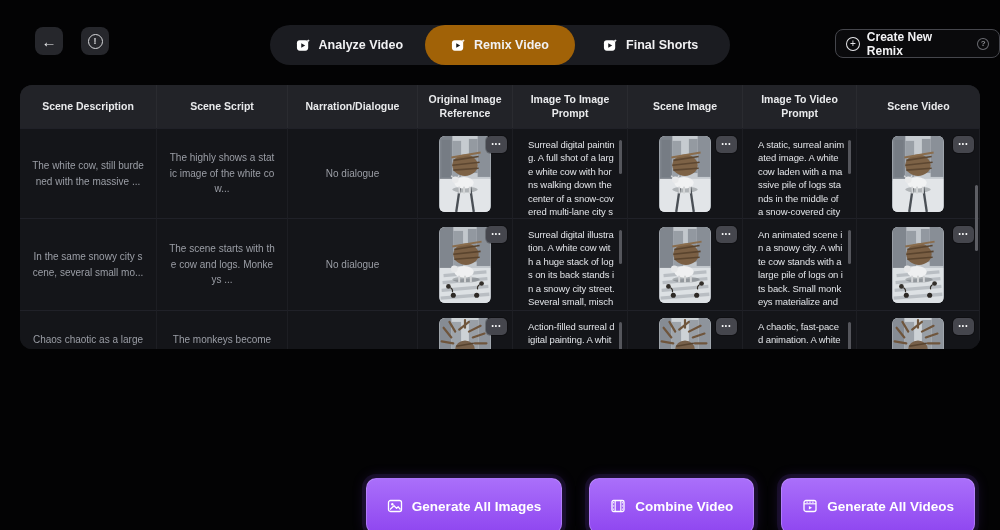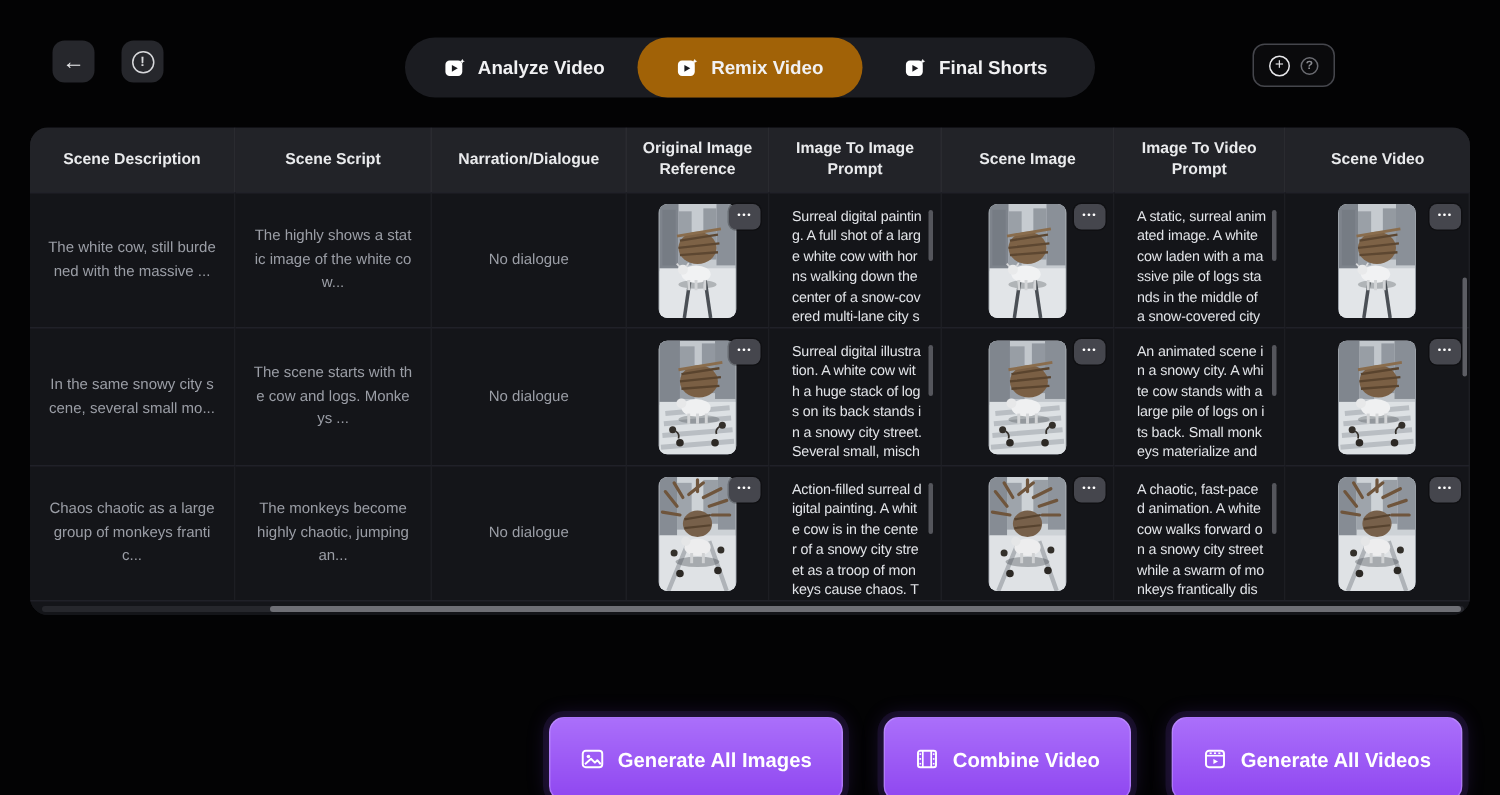--- a/index.html
+++ b/index.html
@@ -41,21 +41,21 @@
     width:14px; height:14px; border:1.2px solid #e6e6e9; border-radius:50%;
     display:flex; align-items:center; justify-content:center; font-size:10px; font-weight:400; color:#e6e6e9;
   }
   .help-ic {
     width:12px; height:12px; border:1px solid #6b6c72; border-radius:50%;
     display:flex; align-items:center; justify-content:center; font-size:8px; color:#8a8b91;
   }
 
   
   .tbl {
-    position:absolute; left:20px; top:85px; width:960px; height:325px;
+    position:absolute; left:20px; top:85px; width:960px; height:264px;
     background:#17181c; border-radius:12px; overflow:hidden;
     display:grid;
     grid-template-columns:137px 131px 130px 95px 115px 115px 114px 123px;
     grid-template-rows:43px 90px 92px 90px 10px 45px;
   }
   .thead, .trow { display:contents; }
   .th {
     background:#222328; color:#e9eaec; font-size:10.5px; font-weight:700;
     display:flex; align-items:center; justify-content:center; text-align:center;
     padding:0 10px; line-height:1.3; border-right:1px solid #2a2b30;
@@ -253,20 +253,21 @@
     <div class="tab">
       <svg width="15" height="15">
           <use href="#vidcam"></use>
         </svg>
       <span>Final Shorts</span>
     </div>
   </div>
 
   <div class="create-btn">
     <span class="circle-ic">+</span>
+    <span>Create New Remix</span>
     <span class="help-ic">?</span>
   </div>
 
   <div class="tbl">
     <div class="thead">
       <div class="th">Scene Description</div>
       <div class="th">Scene Script</div>
       <div class="th">Narration/Dialogue</div>
       <div class="th">Original Image Reference</div>
       <div class="th">Image To Image Prompt</div>

